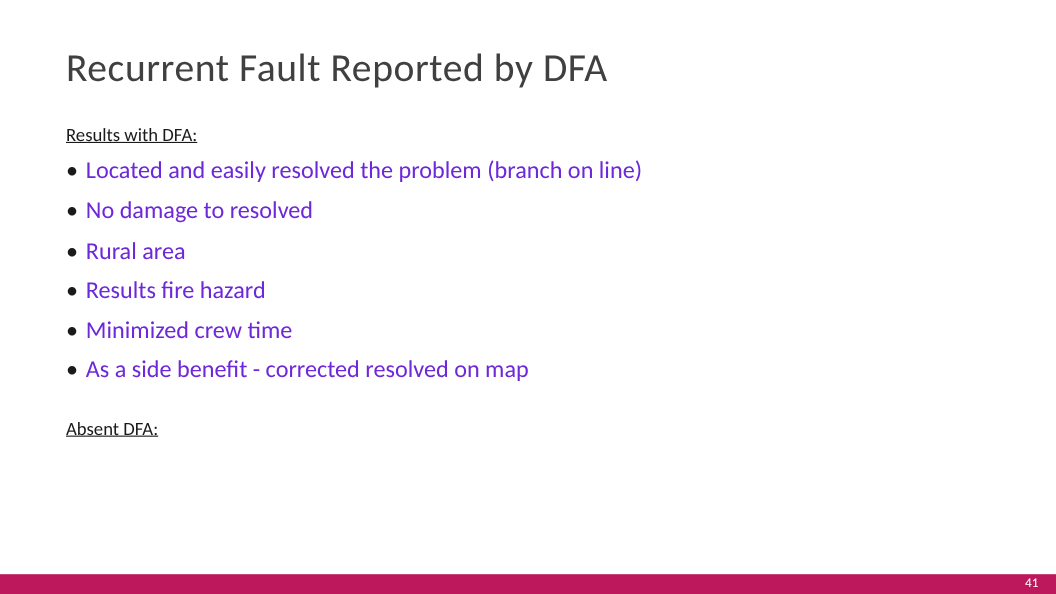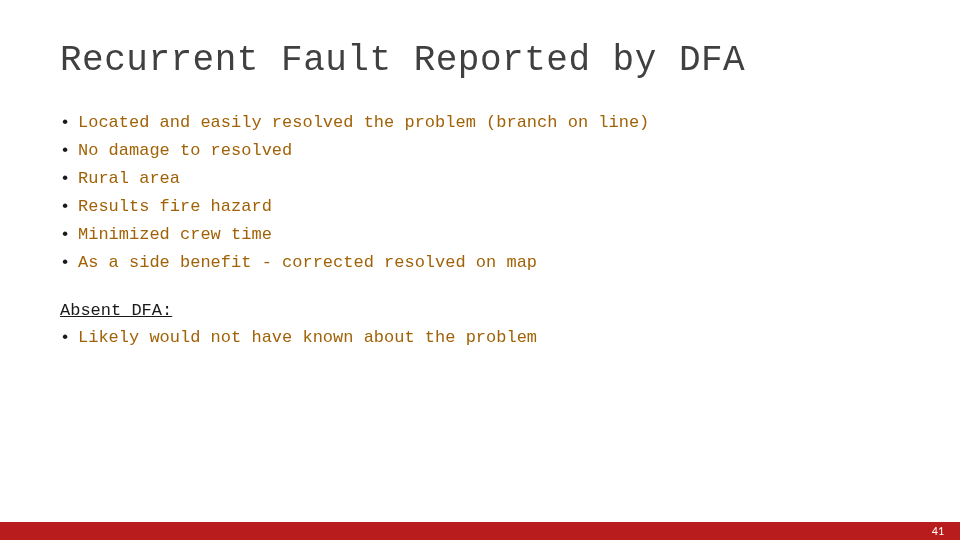--- a/index.html
+++ b/index.html
@@ -18,21 +18,20 @@
     }
 
     .slide-container {
       width: 960px;
       height: 432px;
       background: #ffffff;
       padding: 40px 60px 50px 60px;
       display: flex;
       flex-direction: column;
       position: relative;
-      font-family: Liberation Mono, monospace;
     }
 
     .slide-title {
       font-size: 36px;
       font-weight: 300;
       color: #404040;
       margin-bottom: 28px;
       letter-spacing: 0.5px;
     }
 
@@ -51,41 +50,41 @@
       margin-bottom: 4px;
     }
 
     .bullet-list {
       list-style: none;
       padding: 0;
       margin: 0;
     }
 
     .bullet-list li {
-      font-size: 17px;
-      color: #a16207;
+      font-size: 22px;
+      color: #6d28d9;
       line-height: 1.65;
       padding-left: 18px;
       position: relative;
     }
 
     .bullet-list li::before {
       content: '•';
       position: absolute;
       left: 0;
       color: #1a1a1a;
     }
 
     .bottom-bar {
       position: absolute;
       bottom: 0;
       left: 0;
       width: 960px;
       height: 18px;
-      background: #b91c1c;
+      background: #be185d;
       display: flex;
       align-items: center;
       justify-content: flex-end;
       padding-right: 16px;
     }
 
     .slide-number {
       color: #ffffff;
       font-size: 12px;
       font-weight: 400;
@@ -94,34 +93,34 @@
 </head>
 <body>
 
 <div class="slide-container">
 
   <h1 class="slide-title">Recurrent Fault Reported by DFA</h1>
 
   <div class="content-area">
 
     <div>
+      <div class="section-label">Results with DFA:</div>
       <ul class="bullet-list">
         <li>Located and easily resolved the problem (branch on line)</li>
         <li>No damage to resolved</li>
         <li>Rural area</li>
         <li>Results fire hazard</li>
         <li>Minimized crew time</li>
         <li>As a side benefit - corrected resolved on map</li>
       </ul>
     </div>
 
     <div>
       <div class="section-label">Absent DFA:</div>
       <ul class="bullet-list">
-        <li>Likely would not have known about the problem</li>
       </ul>
     </div>
 
   </div>
 
 </div>
 
 <div class="bottom-bar">
   <span class="slide-number">41</span>
 </div>

